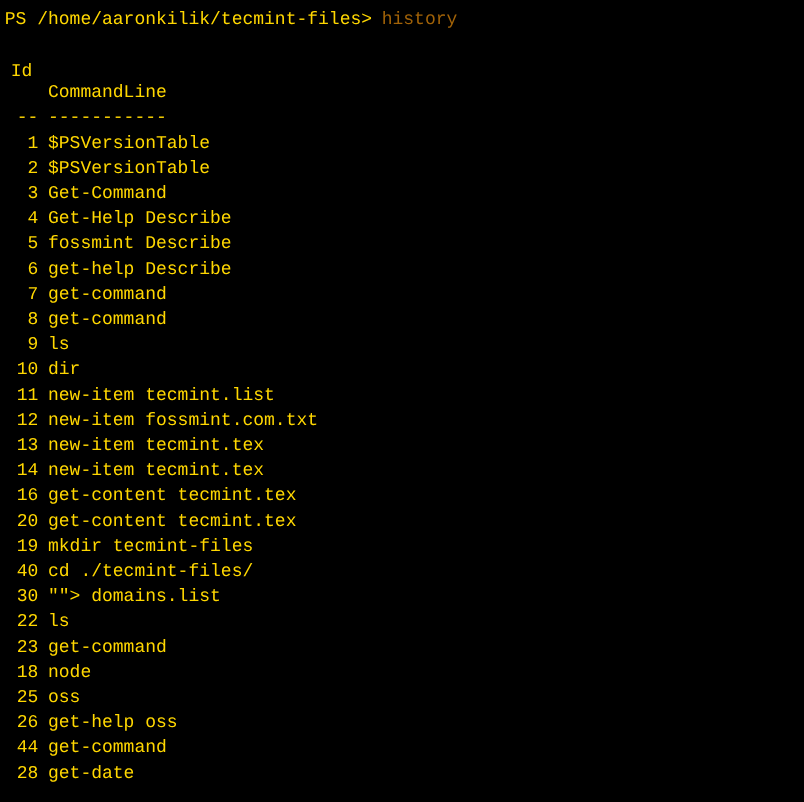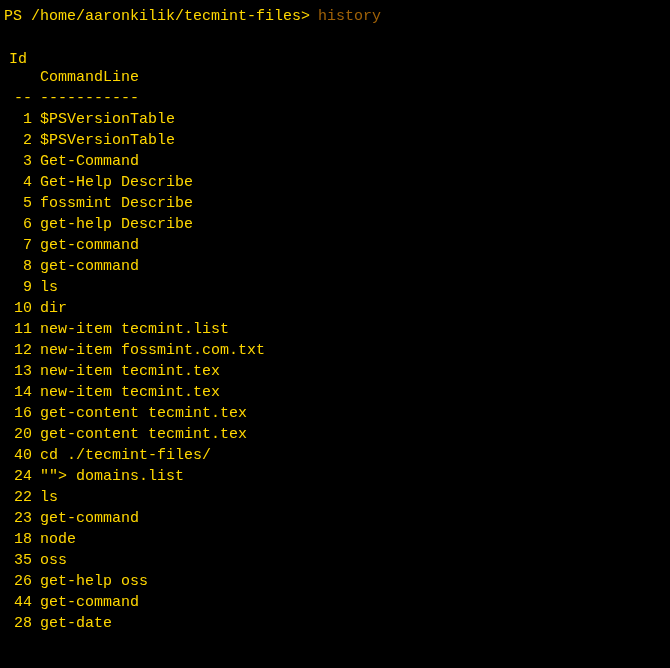--- a/index.html
+++ b/index.html
@@ -157,41 +157,45 @@
       </div>
       <div class="history-row">
         <span class="id-cell">16</span>
         <span class="cmd-cell">get-content tecmint.tex</span>
       </div>
       <div class="history-row">
         <span class="id-cell">20</span>
         <span class="cmd-cell">get-content tecmint.tex</span>
       </div>
       <div class="history-row">
+        <span class="id-cell">19</span>
+        <span class="cmd-cell">mkdir tecmint-files</span>
+      </div>
+      <div class="history-row">
         <span class="id-cell">40</span>
         <span class="cmd-cell">cd ./tecmint-files/</span>
       </div>
       <div class="history-row">
-        <span class="id-cell">24</span>
+        <span class="id-cell">30</span>
         <span class="cmd-cell">""&gt; domains.list</span>
       </div>
       <div class="history-row">
         <span class="id-cell">22</span>
         <span class="cmd-cell">ls</span>
       </div>
       <div class="history-row">
         <span class="id-cell">23</span>
         <span class="cmd-cell">get-command</span>
       </div>
       <div class="history-row">
         <span class="id-cell">18</span>
         <span class="cmd-cell">node</span>
       </div>
       <div class="history-row">
-        <span class="id-cell">35</span>
+        <span class="id-cell">25</span>
         <span class="cmd-cell">oss</span>
       </div>
       <div class="history-row">
         <span class="id-cell">26</span>
         <span class="cmd-cell">get-help oss</span>
       </div>
       <div class="history-row">
         <span class="id-cell">44</span>
         <span class="cmd-cell">get-command</span>
       </div>

